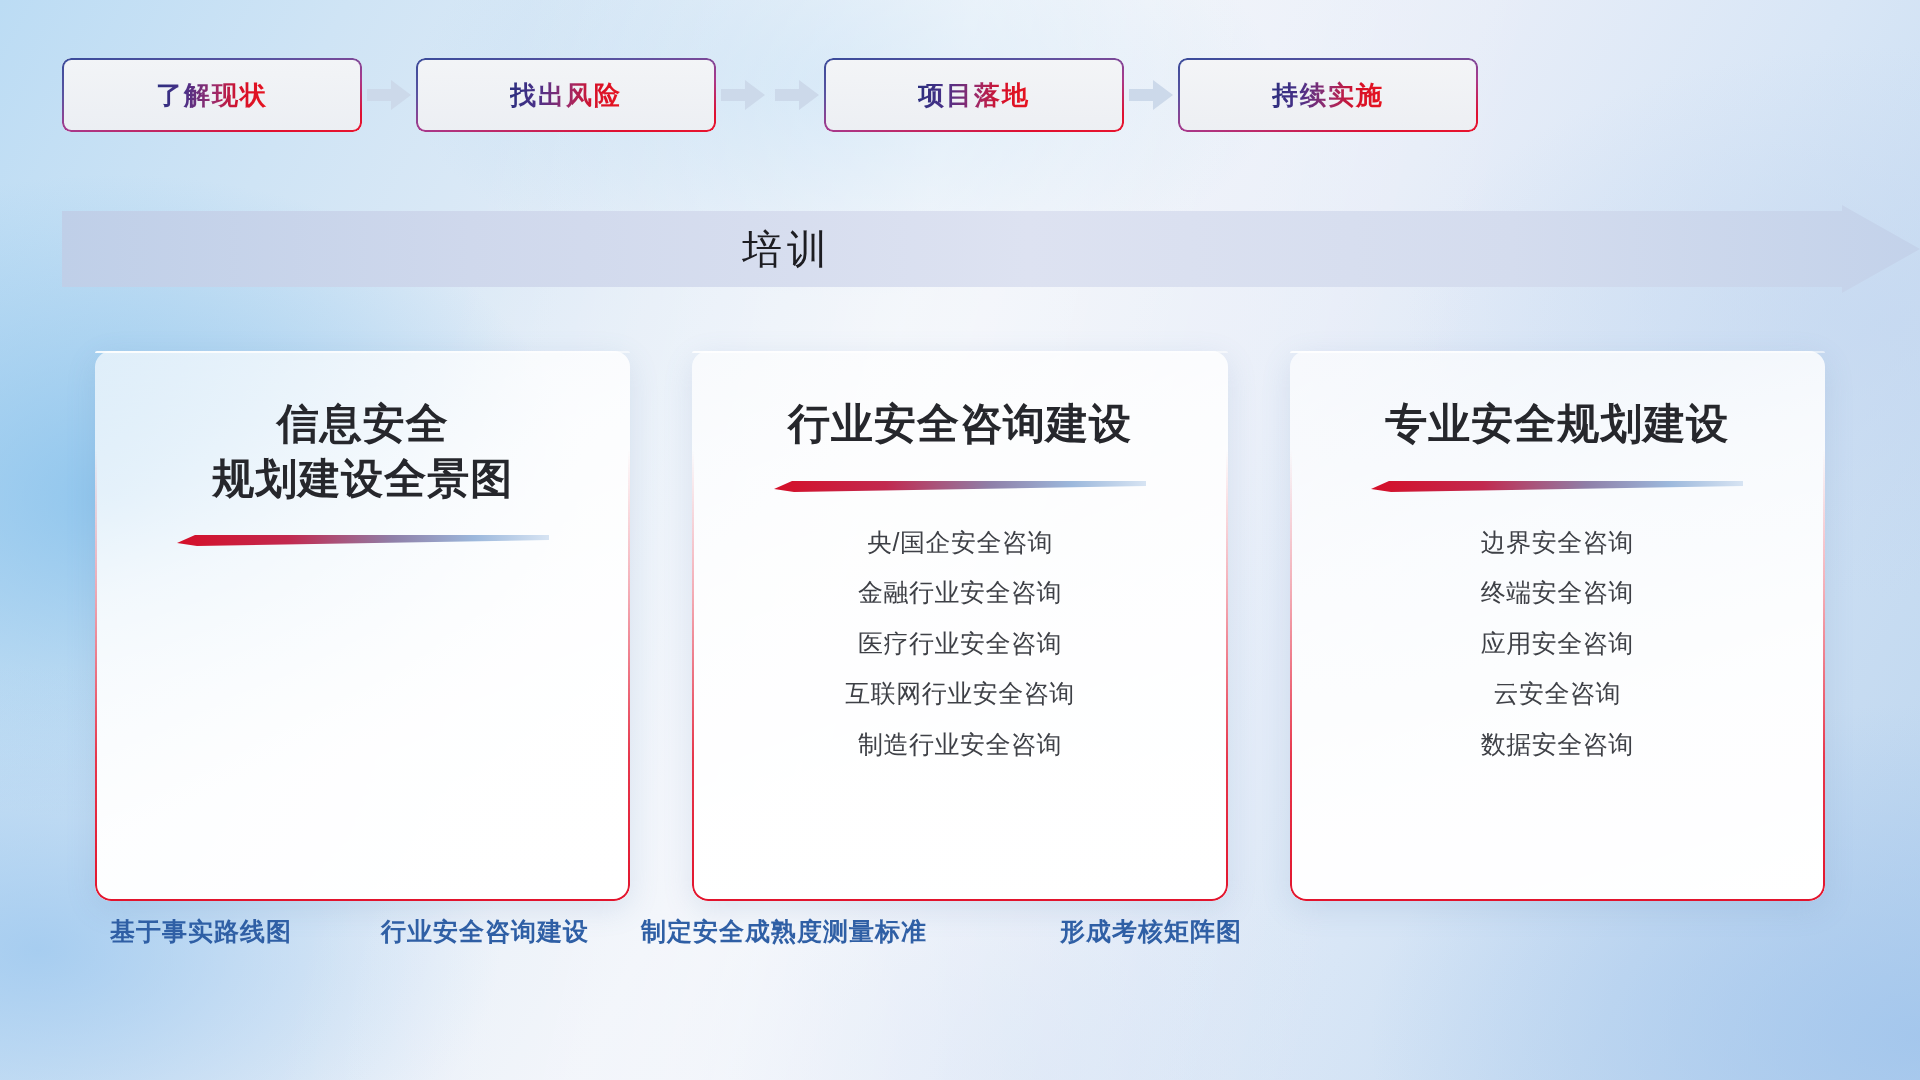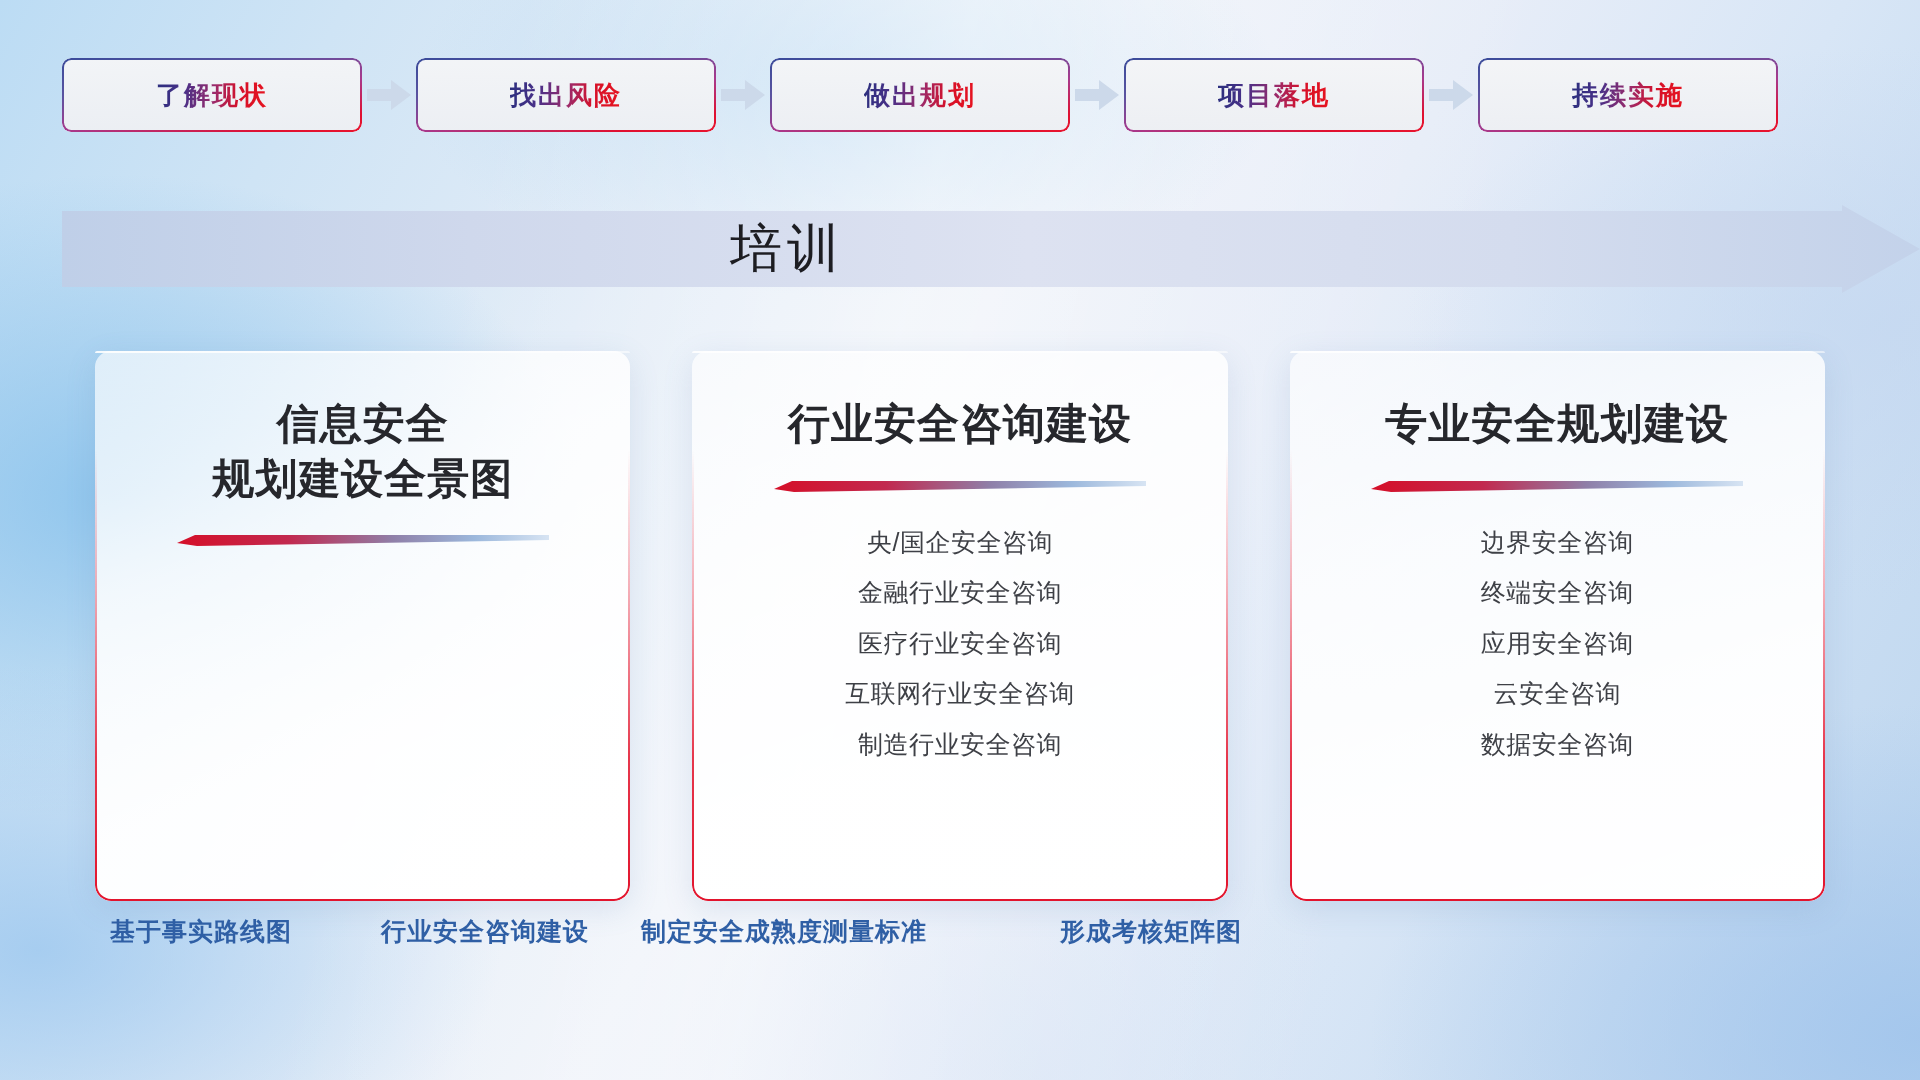--- a/index.html
+++ b/index.html
@@ -95,21 +95,21 @@
   
   #banner {
     position:absolute; left:62px; top:205px;
     width:1858px; height:88px;
   }
   #banner .arrow-bg { position:absolute; inset:0; }
   #banner .arrow-bg svg { display:block; width:100%; height:100%; }
   #banner-title {
     position:absolute; left:0; top:0; width:1450px; height:88px;
     display:flex; align-items:center; justify-content:center;
-    font-size:52px; font-weight:400; color:#1d1d22; letter-spacing:5px;
+    font-size:40px; font-weight:400; color:#1d1d22; letter-spacing:5px;
   }
 
   
   #cards {
     position:absolute; left:95px; top:351px;
     width:1730px; height:550px;
     display:flex; gap:62px;
   }
   .card {
     position:relative; flex:1 1 0;
@@ -200,23 +200,20 @@
 
     <div class="step-box">
       <span class="step-label">找出风险</span>
     </div>
     <div class="step-arrow">
       <svg width="44" height="30" viewBox="0 0 44 30" aria-hidden="true">
         <path d="M0 9 H24 V0 L44 15 L24 30 V21 H0 Z" fill="#ccd9ea"></path>
       </svg>
     </div>
 
-    <div class="step-box">
-      <span class="step-label">做出规划</span>
-    </div>
     <div class="step-arrow">
       <svg width="44" height="30" viewBox="0 0 44 30" aria-hidden="true">
         <path d="M0 9 H24 V0 L44 15 L24 30 V21 H0 Z" fill="#ccd9ea"></path>
       </svg>
     </div>
 
     <div class="step-box">
       <span class="step-label">项目落地</span>
     </div>
     <div class="step-arrow">

